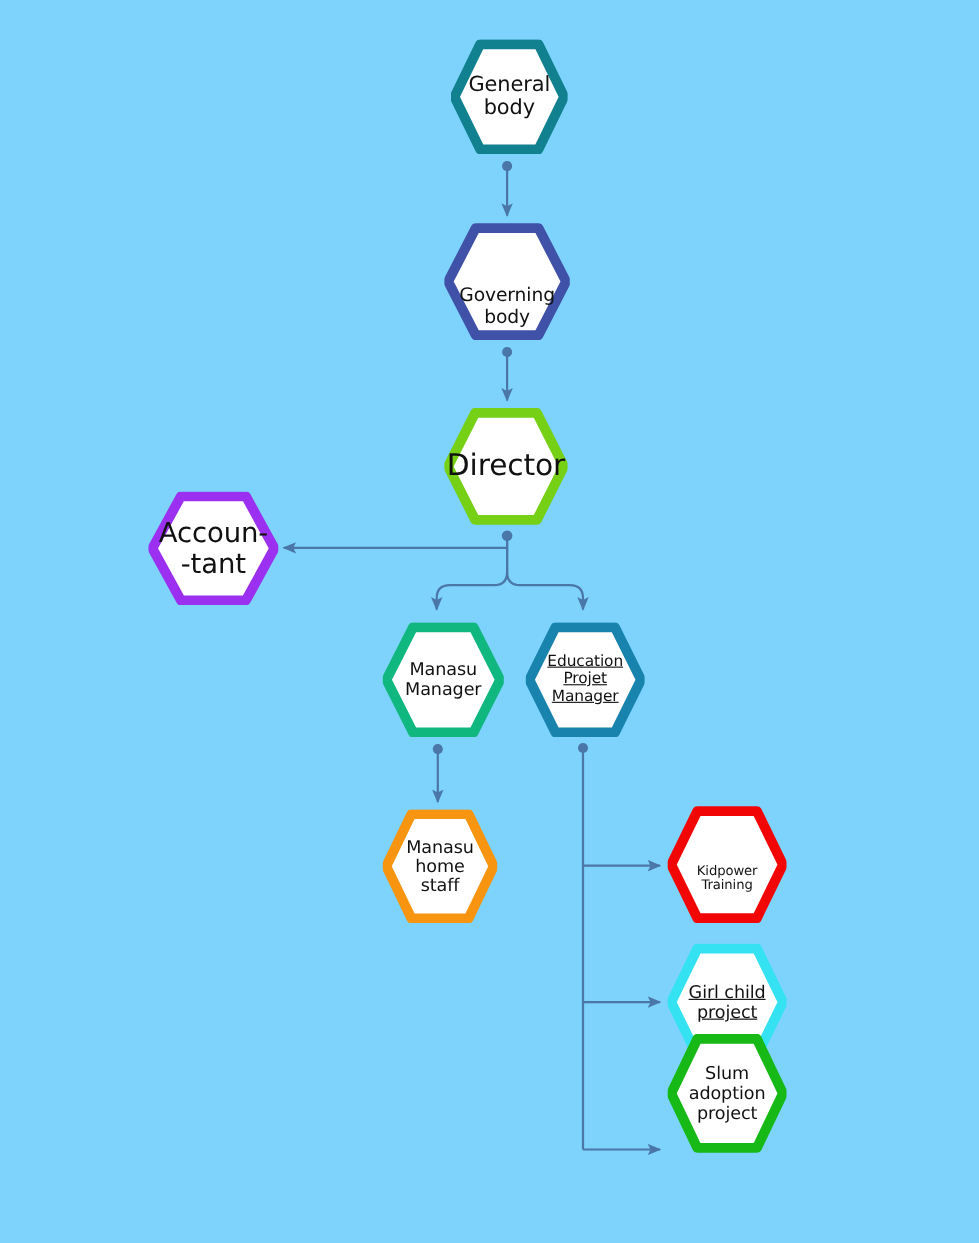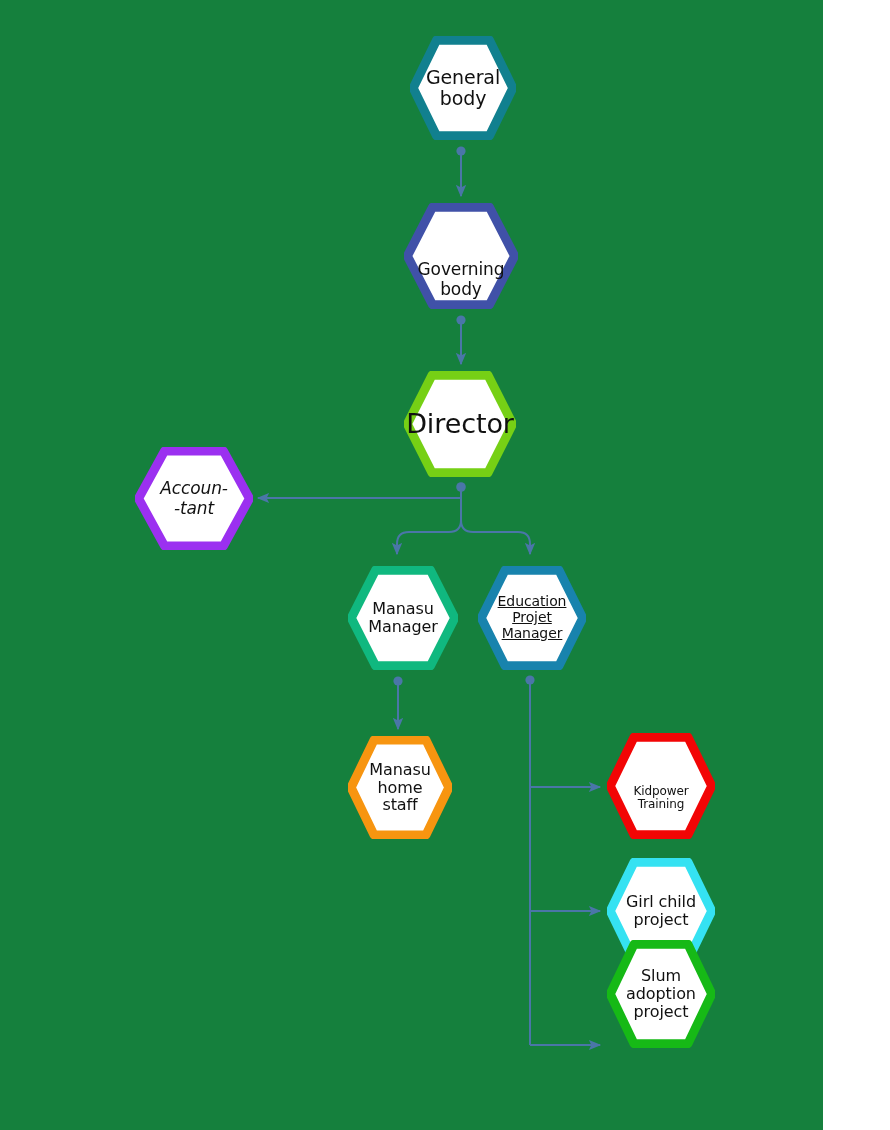--- a/index.html
+++ b/index.html
@@ -8,23 +8,23 @@
     background: #ffffff;
   }
   body {
     width: 890px;
     height: 1130px;
     font-family: "DejaVu Sans", sans-serif;
     overflow: hidden;
   }
   #org-chart {
     position: relative;
-    width: 823px;
+    width: 890px;
     height: 1130px;
-    background: #15803d;
+    background: #7dd3fc;
   }
   #connector-layer {
     position: absolute;
     left: 0;
     top: 0;
     width: 890px;
     height: 1130px;
     pointer-events: none;
   }
   .node {
@@ -116,21 +116,21 @@
       <div class="node" style="left: 404px; top: 371px; width: 112px; height: 106px;">
         <svg class="hex-svg" viewBox="0 0 100 100" preserveAspectRatio="none">
           <polygon points="25,4 75,4 97,50 75,96 25,96 3,50" fill="#ffffff" stroke="#76d015" stroke-width="9" stroke-linejoin="round" vector-effect="non-scaling-stroke"></polygon>
         </svg>
         <div class="node-label" style="font-size: 27px;">Director</div>
       </div>
       <div class="node" style="left: 135px; top: 447px; width: 118px; height: 103px;">
         <svg class="hex-svg" viewBox="0 0 100 100" preserveAspectRatio="none">
           <polygon points="25,4 75,4 97,50 75,96 25,96 3,50" fill="#ffffff" stroke="#9b30f0" stroke-width="9" stroke-linejoin="round" vector-effect="non-scaling-stroke"></polygon>
         </svg>
-        <div class="node-label" style="font-size: 17px; font-style: italic;">Accoun-
+        <div class="node-label" style="font-size: 25px;">Accoun-
 -tant</div>
       </div>
       <div class="node" style="left: 348px; top: 566px; width: 110px; height: 104px;">
         <svg class="hex-svg" viewBox="0 0 100 100" preserveAspectRatio="none">
           <polygon points="25,4 75,4 97,50 75,96 25,96 3,50" fill="#ffffff" stroke="#10b87f" stroke-width="9" stroke-linejoin="round" vector-effect="non-scaling-stroke"></polygon>
         </svg>
         <div class="node-label" style="font-size: 16px;">Manasu
 Manager</div>
       </div>
       <div class="node" style="left: 478px; top: 566px; width: 108px; height: 104px;">
@@ -149,21 +149,21 @@
 home
 staff</div>
       </div>
       <div class="node" style="left: 607px; top: 733px; width: 108px; height: 106px;">
         <svg class="hex-svg" viewBox="0 0 100 100" preserveAspectRatio="none">
           <polygon points="25,4 75,4 97,50 75,96 25,96 3,50" fill="#ffffff" stroke="#f20505" stroke-width="9" stroke-linejoin="round" vector-effect="non-scaling-stroke"></polygon>
         </svg>
         <div class="node-label" style="font-size: 12px; margin-top: 24px;">Kidpower
 Training</div>
       </div>
-      <div class="node" style="left: 607px; top: 858px; width: 108px; height: 106px;">
+      <div class="node" style="left: 607px; top: 858px; width: 108px; height: 106px; text-decoration: underline;">
         <svg class="hex-svg" viewBox="0 0 100 100" preserveAspectRatio="none">
           <polygon points="25,4 75,4 97,50 75,96 25,96 3,50" fill="#ffffff" stroke="#35e2f2" stroke-width="9" stroke-linejoin="round" vector-effect="non-scaling-stroke"></polygon>
         </svg>
         <div class="node-label" style="font-size: 16px;">Girl child
 project</div>
       </div>
       <div class="node" style="left: 607px; top: 940px; width: 108px; height: 108px;">
         <svg class="hex-svg" viewBox="0 0 100 100" preserveAspectRatio="none">
           <polygon points="25,4 75,4 97,50 75,96 25,96 3,50" fill="#ffffff" stroke="#16b916" stroke-width="9" stroke-linejoin="round" vector-effect="non-scaling-stroke"></polygon>
         </svg>

